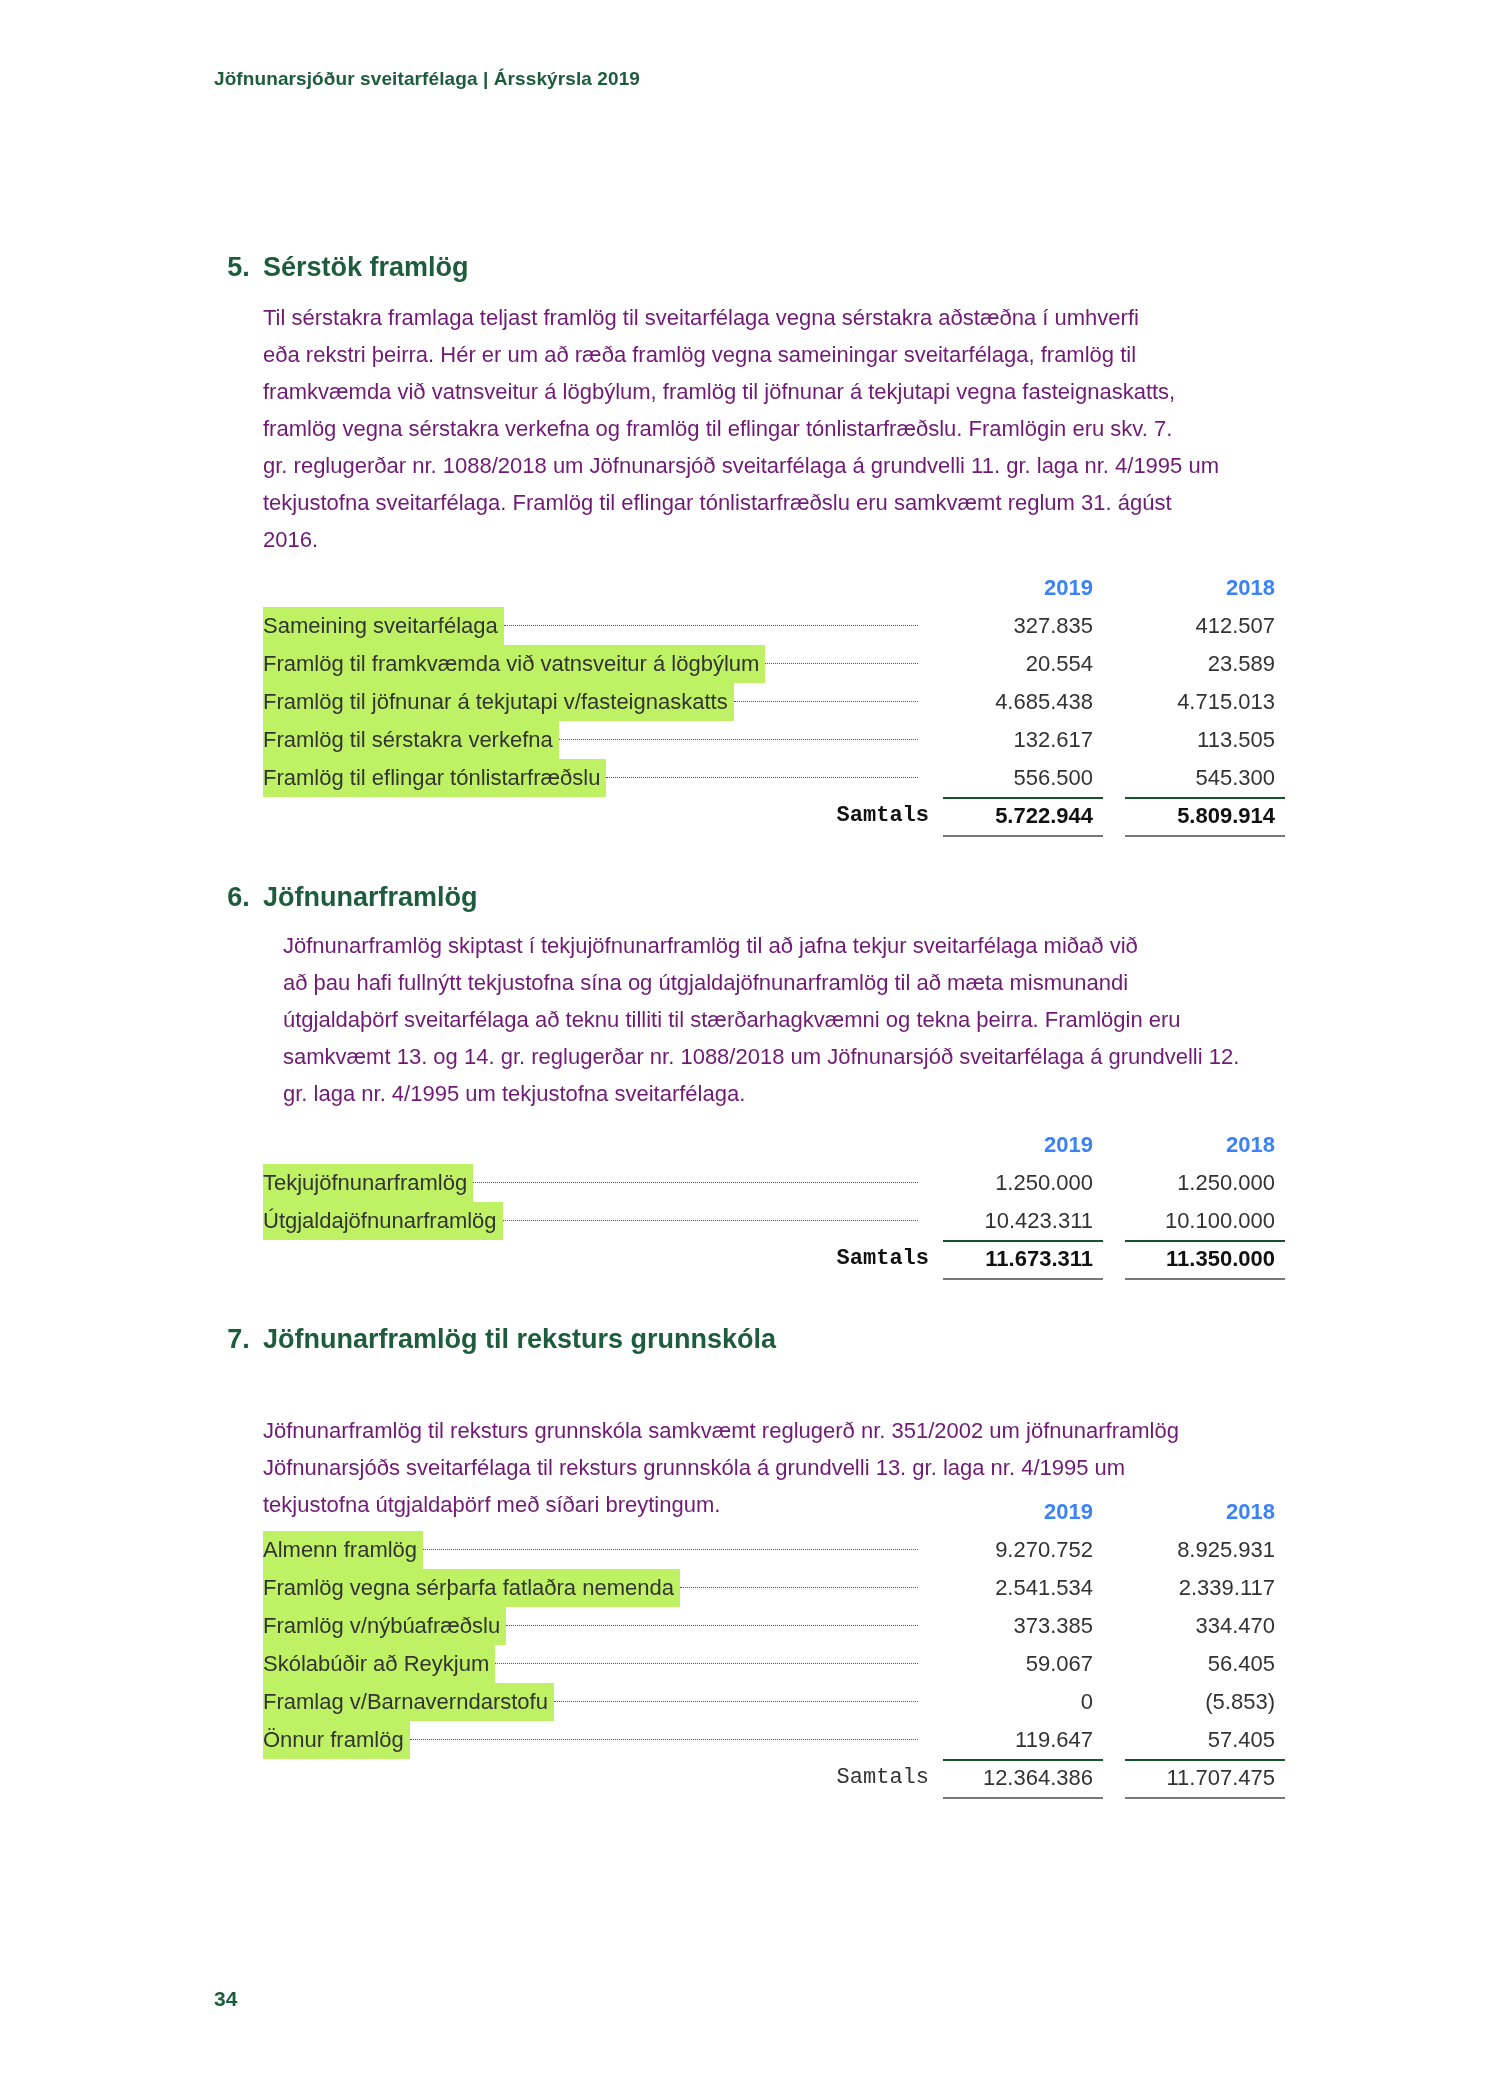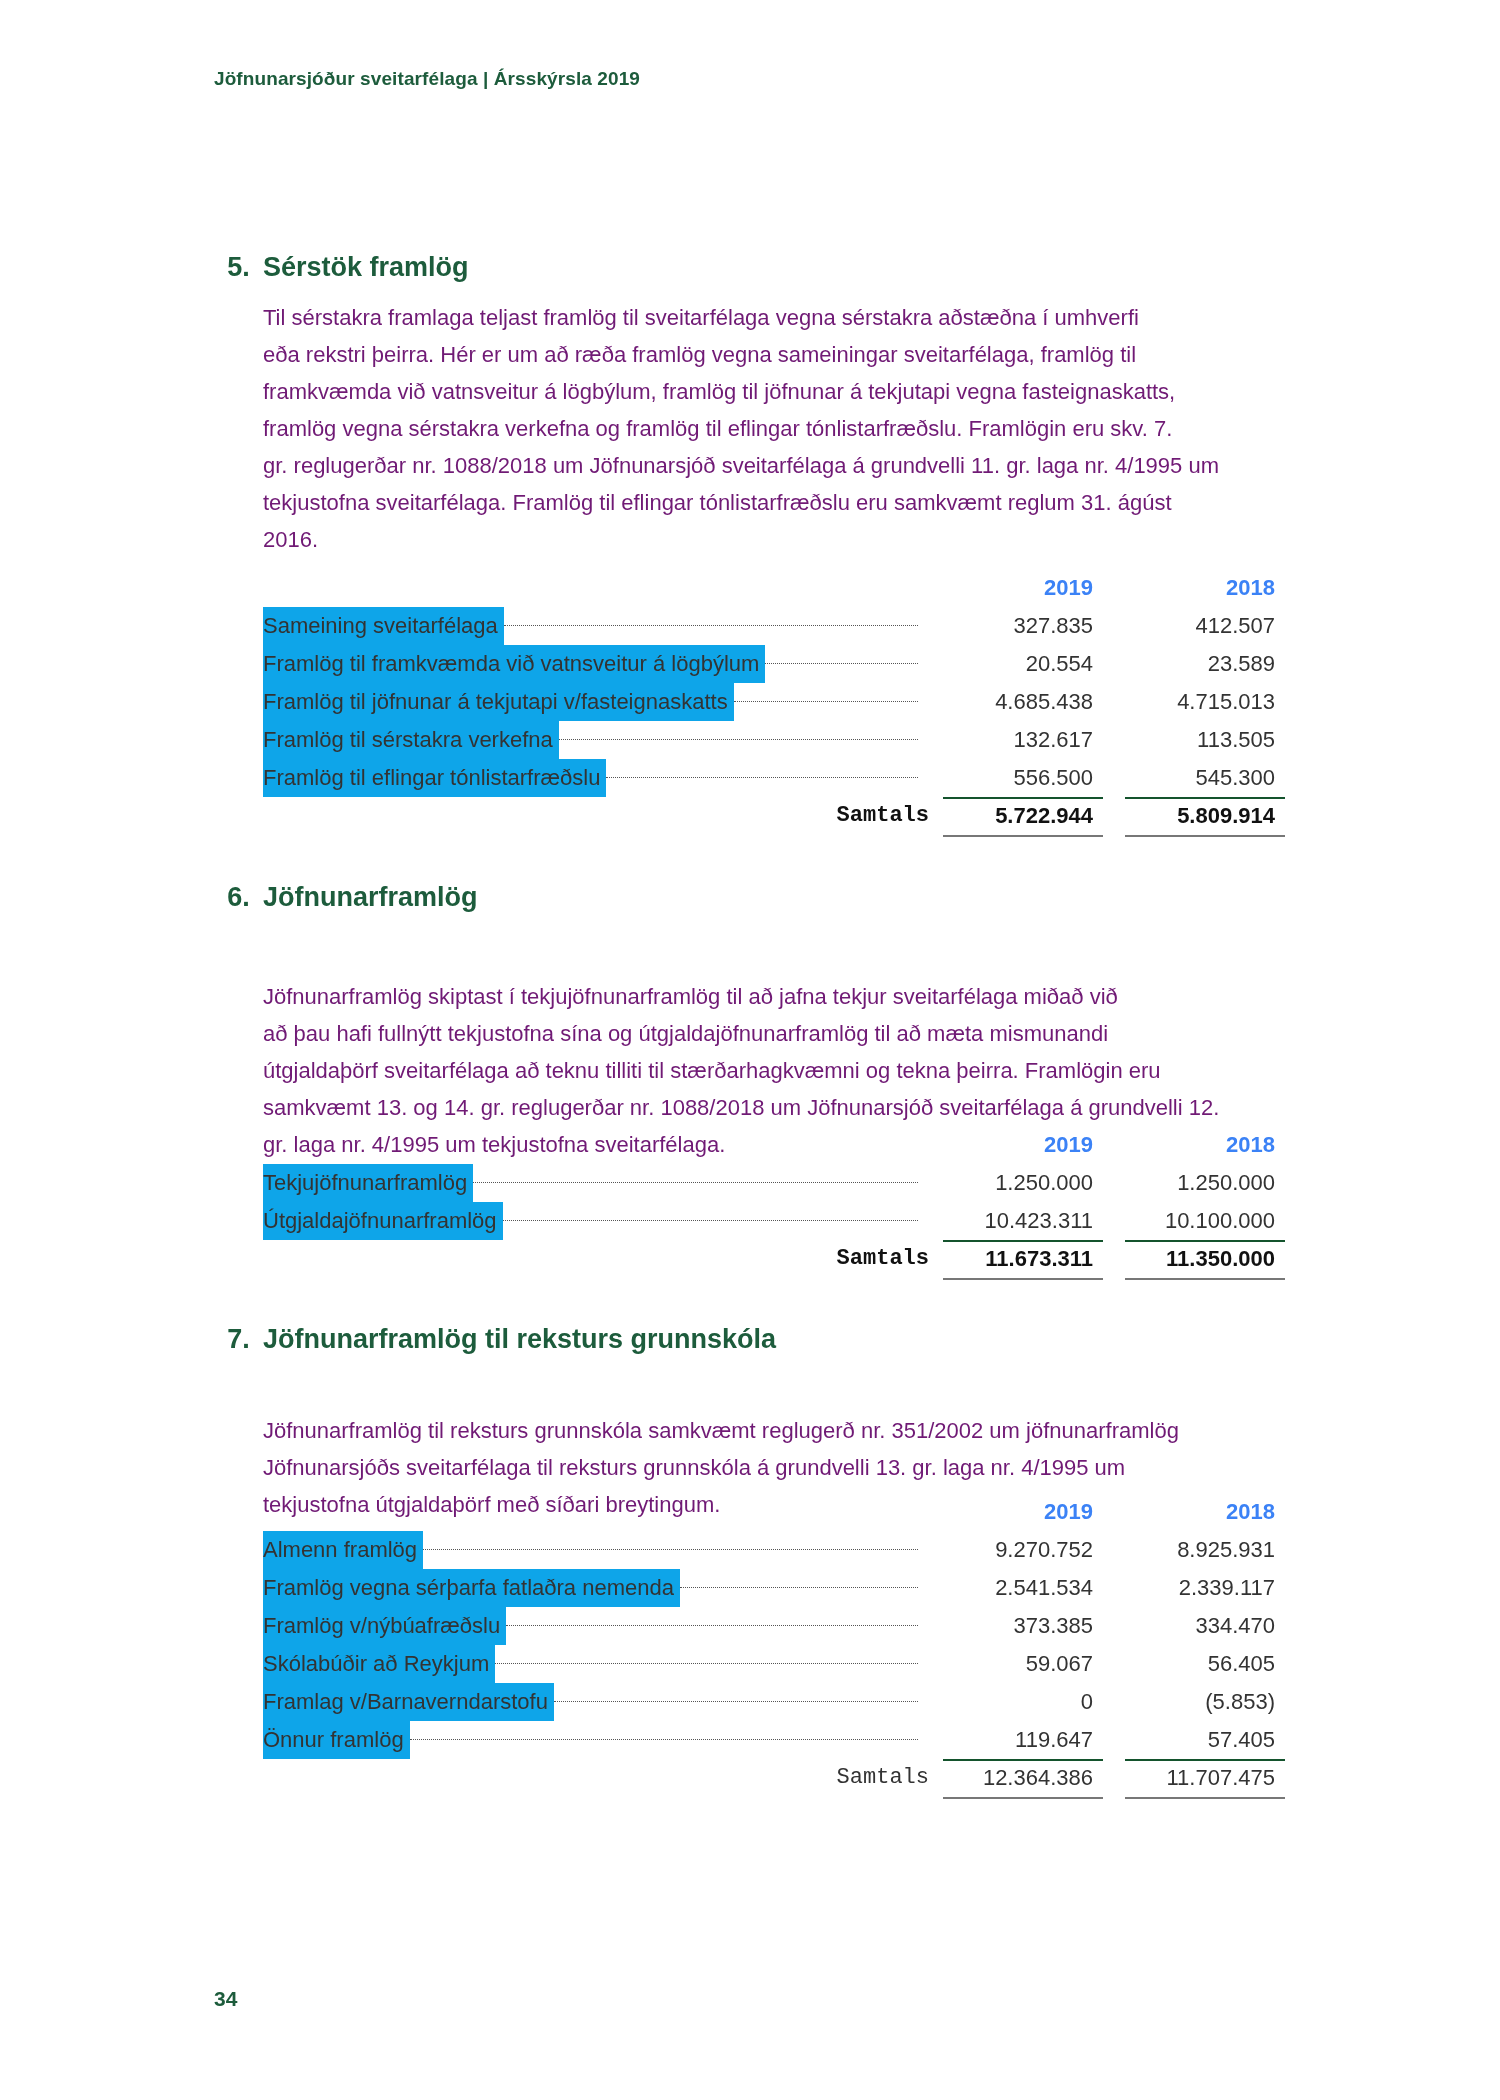--- a/index.html
+++ b/index.html
@@ -6,21 +6,21 @@
   body { width: 1500px; height: 2100px; position: relative; overflow: hidden;
          font-family: "Liberation Sans", "DejaVu Sans", sans-serif; color: #333333; }
   .green { color: #1d5c3c; text-align: center; }
   .running-header { position: absolute; left: 214px; top: 68px; font-size: 19px; font-weight: bold; letter-spacing: 0.1px; }
   .section-heading { position: absolute; left: 214px; font-size: 27px; font-weight: bold; }
   .section-heading .num { display: inline-block; width: 49px; }
   .body-text { position: absolute; left: 263px; width: 1060px; font-size: 22px; line-height: 37px; color: #701a75; }
   .table { position: absolute; left: 263px; width: 1030px; font-size: 22px; }
   .trow { position: relative; height: 38px; line-height: 38px; }
   .trow .label { position: absolute; left: 0; top: 0; width: 655px; display: flex; align-items: baseline; }
-  .trow .label .txt { white-space: nowrap; padding-right: 6px; background: #0ea5e9; }
+  .trow .label .txt { white-space: nowrap; padding-right: 6px; background: #bef264; }
   .trow .label .leader { flex: 1; border-bottom: 1.5px dotted #555; height: 0; transform: translateY(-7px); }
   .trow .col1, .trow .col2 { position: absolute; top: 0; width: 160px; text-align: right; box-sizing: border-box; padding-right: 10px; }
   .trow .col1 { left: 680px; }
   .trow .col2 { left: 862px; }
   .trow.header .col1, .trow.header .col2 { font-weight: bold; color: #3b82f6; }
   .trow.last .col1, .trow.last .col2 { border-bottom: 2px solid #14532d; }
   .trow.total .sum-label { position: absolute; right: 364px; top: 0; text-align: center; font-family: Liberation Mono, monospace; }
   .trow.total .col1, .trow.total .col2 { border-bottom: 2px solid #777; }
   .trow.total.medium { color: #111; }
   .trow.total.medium .sum-label, .trow.total.medium .col1, .trow.total.medium .col2 { font-weight: 600; }
@@ -91,21 +91,21 @@
   <div class="trow total medium">
     <span class="sum-label">Samtals</span>
     <span class="col1">5.722.944</span>
     <span class="col2">5.809.914</span>
   </div>
 </div>
 
 <div class="section-heading green" style="top:882px;">
   <span class="num">6.</span><span>Jöfnunarframlög</span>
 </div>
-<div class="body-text" style="top:978px;">
+<div class="body-text" style="top:927px;margin-left:20px;">
   <div>Jöfnunarframlög skiptast í tekjujöfnunarframlög til að jafna tekjur sveitarfélaga miðað við</div>
   <div>að þau hafi fullnýtt tekjustofna sína og útgjaldajöfnunarframlög til að mæta mismunandi</div>
   <div>útgjaldaþörf sveitarfélaga að teknu tilliti til stærðarhagkvæmni og tekna þeirra. Framlögin eru</div>
   <div>samkvæmt 13. og 14. gr. reglugerðar nr. 1088/2018 um Jöfnunarsjóð sveitarfélaga á grundvelli 12.</div>
   <div>gr. laga nr. 4/1995 um tekjustofna sveitarfélaga.</div>
 </div>
 <div class="table" style="top:1126px;">
   <div class="trow header">
     <span class="col1">2019</span>
     <span class="col2">2018</span>

